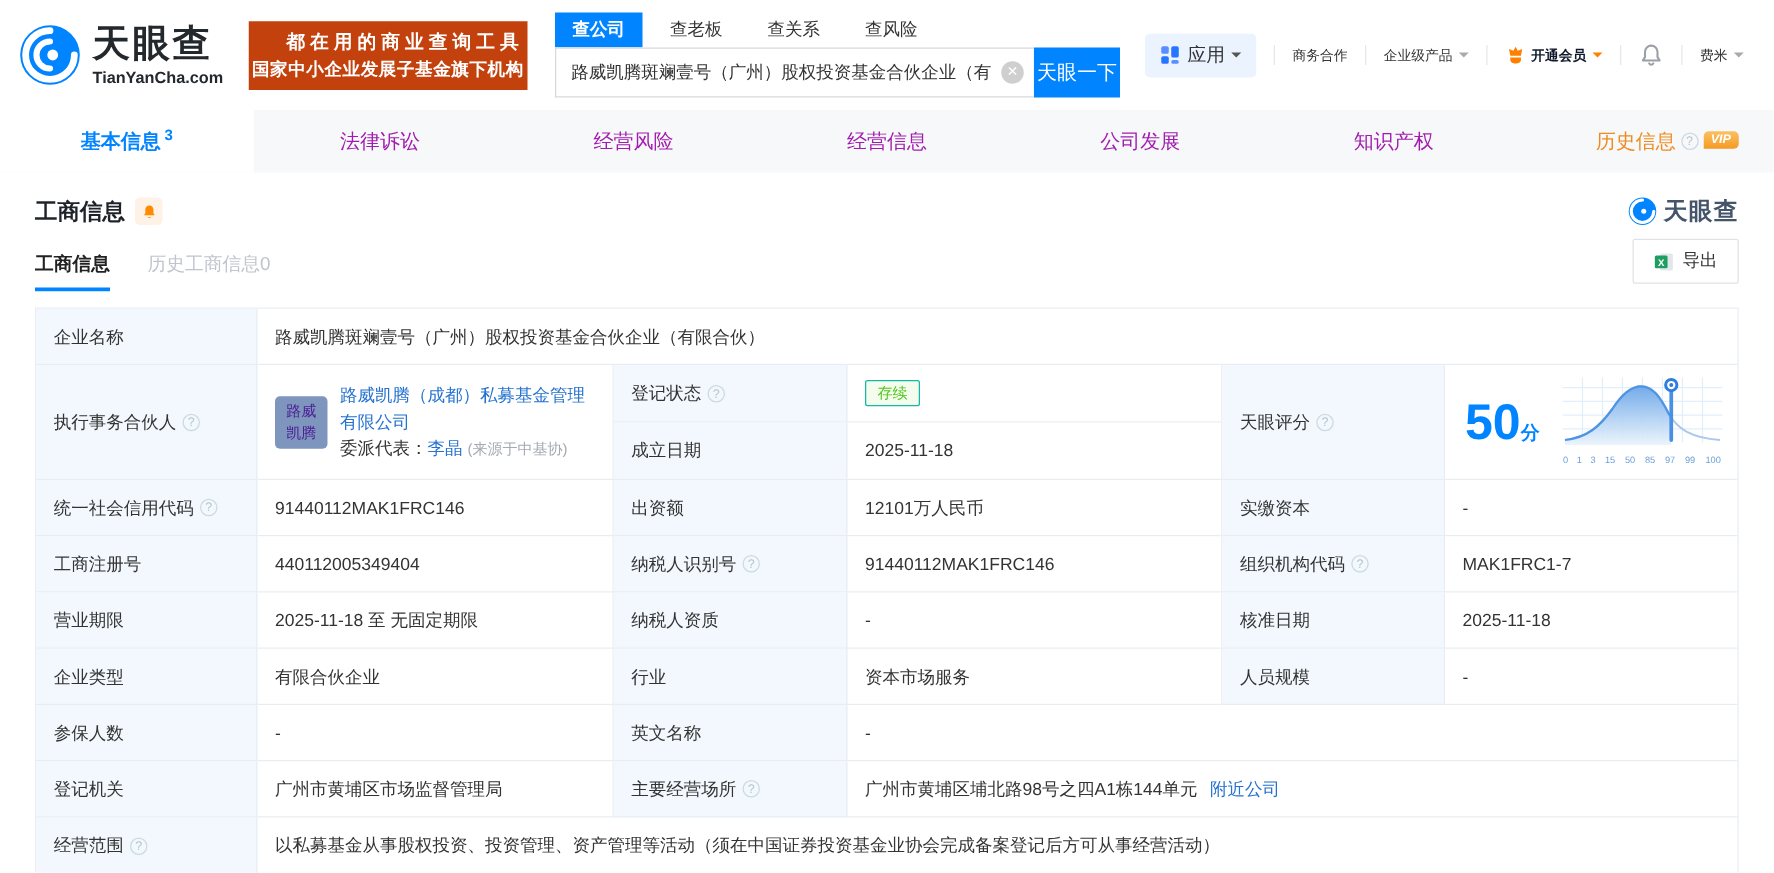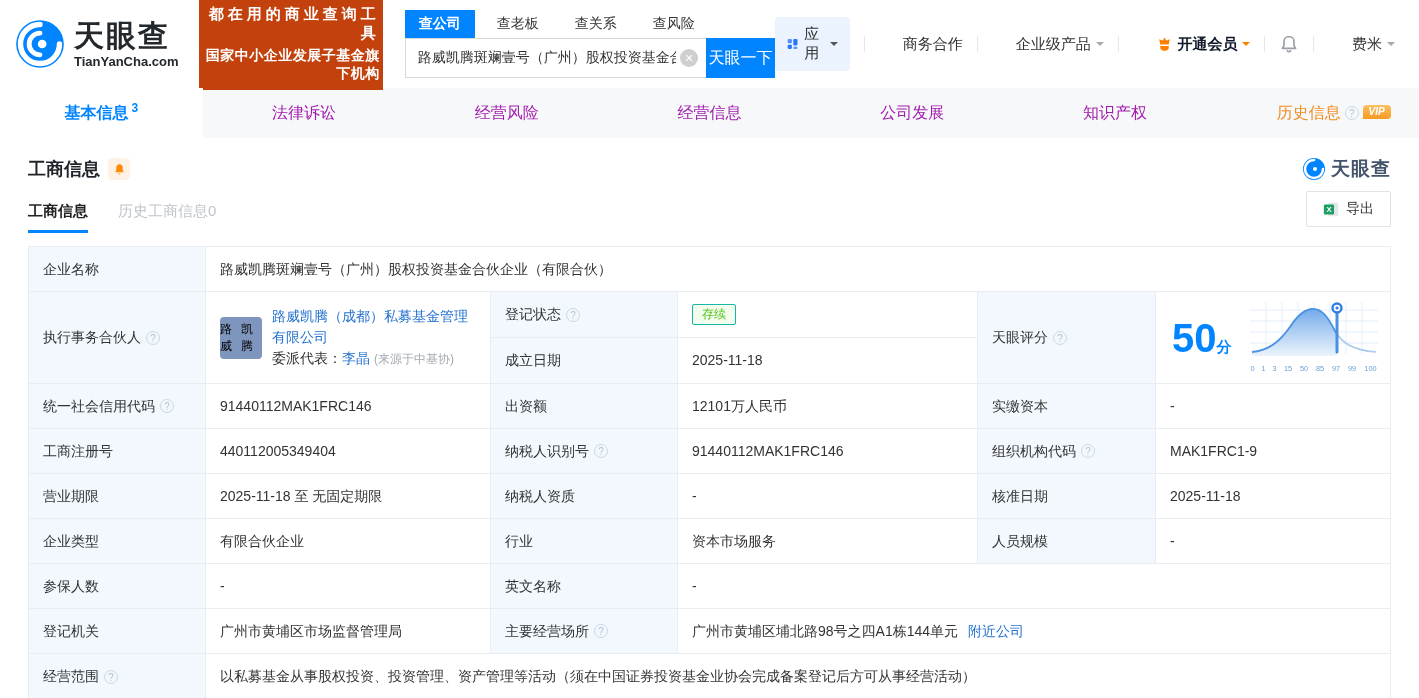--- a/index.html
+++ b/index.html
@@ -25,21 +25,21 @@
   .search-input-wrap { position:relative; flex:1; }
   .search-input { width:100%; height:40px; border:1px solid #d9d9d9; border-right:none; padding:0 30px 0 12px;
       font-size:14px; color:#333; outline:none; font-family:inherit; }
   .clear-btn { position:absolute; right:8px; top:11px; width:18px; height:18px; border-radius:50%;
       background:#cfcfcf; color:#fff; font-size:11px; line-height:18px; text-align:center; cursor:pointer; }
   .search-btn { width:69px; background:#0084ff; color:#fff; border:none; font-size:16px; cursor:pointer; font-family:inherit; }
   .hnav { margin-left:auto; display:flex; align-items:center; }
   .apps-chip { display:flex; align-items:center; background:#eaf3fe; border-radius:4px; padding:8px 12px;
       font-size:15px; color:#333; cursor:pointer; }
   .apps-chip svg { margin-right:6px; }
-  .hnav-item { font-size:15px; color:#333; cursor:pointer; display:flex; align-items:center; white-space:nowrap;margin-left:24px; }
+  .hnav-item { font-size:11px; color:#333; cursor:pointer; display:flex; align-items:center; white-space:nowrap; }
   .divider { width:1px; height:16px; background:#e7e7e7; margin:0 14px; }
   .caret { width:0; height:0; border:4px solid transparent; border-top-color:#555; margin-left:5px; transform:translateY(2px); }
   .caret.gray { border-top-color:#aaa; }
   .caret.orange { border-top-color:#ff8000; }
   .vip-link { color:#0f172a; font-weight:bold; }
   .vip-link svg { margin-right:4px; }
   .bell-btn { cursor:pointer; display:flex; }
 
   
   .main-tabs { display:flex; height:50px; background:#f7f8fa; }
@@ -79,22 +79,22 @@
   .bb { border-bottom:1px solid #e9edf2; }
   .span26 { grid-column:2/7; }
   .span47 { grid-column:4/7; }
   .sub { grid-column:3/5; display:grid; grid-template-columns:187px 1fr; grid-template-rows:46px 1fr; padding:0; }
   .sub .c { height:100%; }
   .link { color:#2673cf; cursor:pointer; }
   .dash { color:#333; }
   .status-badge { display:inline-block; background:#f4fcee; border:1px solid #14b8a6; color:#52c41a;
       font-size:12px; padding:1px 9px; border-radius:2px; }
   .partner-cell { display:flex; align-items:center; gap:10px; padding:6px 10px 6px 14px; }
-  .avatar { width:42px; height:42px; background:#7e95bd; border-radius:4px; color:#000000; font-size:12px;
-      display:flex; flex-direction:row; align-items:center; justify-content:center; line-height:1.35; flex:none; cursor:pointer; }
+  .avatar { width:42px; height:42px; background:#7e95bd; border-radius:4px; color:#4c1d95; font-size:12px;
+      display:flex; flex-direction:column; align-items:center; justify-content:center; line-height:1.35; flex:none; cursor:pointer; }
   .partner-info { font-size:14px; }
   .partner-info .pname { display:block; line-height:1.5; }
   .rep-line { margin-top:3px; color:#333; }
   .rep-src { color:#a5aab2; font-size:12px; margin-left:4px; }
   .score-cell { display:flex; align-items:center; justify-content:space-between; padding:4px 10px 4px 16px; }
   .score-num { color:#0084ff; font-weight:bold; font-size:40px; line-height:1; }
   .score-unit { color:#0084ff; font-size:15px; font-weight:bold; }
   .score-chart { width:130px; }
   .ticks { display:flex; justify-content:space-between; width:128px; margin-top:1px; }
   .ticks span { font-size:9px; color:#6b9fd6; transform:scale(0.82); transform-origin:center; }
@@ -339,21 +339,21 @@
   <div class="c br bb">440112005349404</div>
   <div class="c lab br bb">
     <span>纳税人识别号</span>
       <span class="q">?</span>
   </div>
   <div class="c br bb">91440112MAK1FRC146</div>
   <div class="c lab br bb">
     <span>组织机构代码</span>
       <span class="q">?</span>
   </div>
-  <div class="c bb">MAK1FRC1-9</div>
+  <div class="c bb">MAK1FRC1-7</div>
 
   <div class="c lab br bb">营业期限</div>
   <div class="c br bb">2025-11-18 至 无固定期限</div>
   <div class="c lab br bb">纳税人资质</div>
   <div class="c br bb dash">-</div>
   <div class="c lab br bb">核准日期</div>
   <div class="c bb">2025-11-18</div>
 
   <div class="c lab br bb">企业类型</div>
   <div class="c br bb">有限合伙企业</div>

